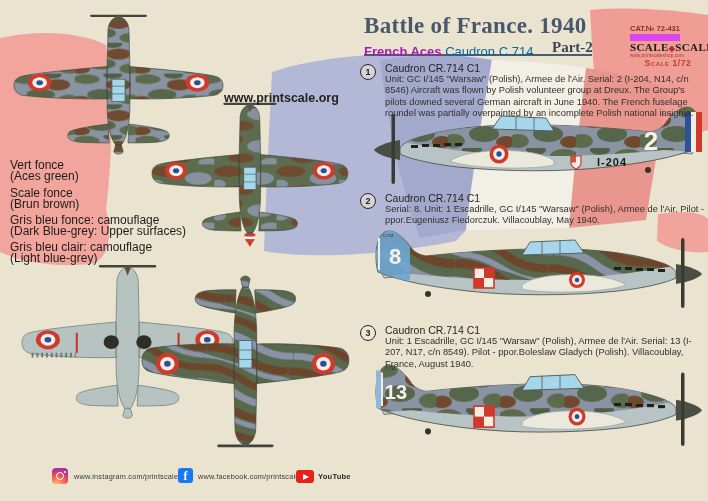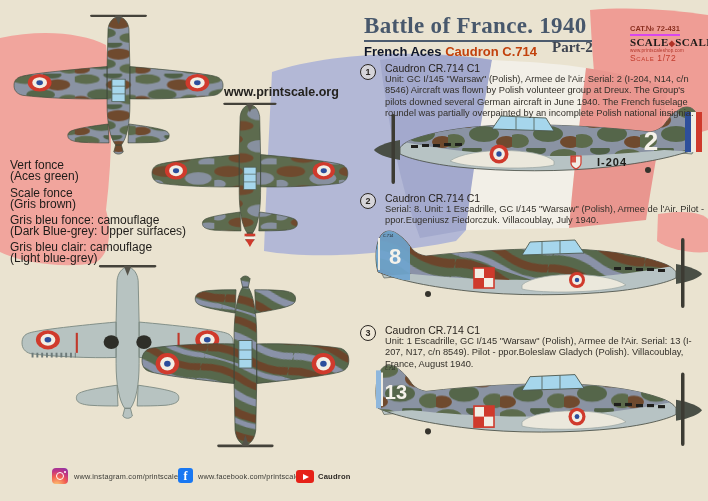--- a/index.html
+++ b/index.html
@@ -1,33 +1,33 @@
 <!DOCTYPE html>
 <html><head>
 <meta charset="utf-8">
 <style>
   html,body{margin:0;padding:0;}
   #sheet{position:relative;width:708px;height:501px;overflow:hidden;
          background:#ece5d3;font-family:"Liberation Sans",sans-serif;}
   #sheet svg.layer{position:absolute;left:0;top:0;}
   .txt{position:absolute;color:#33302a;}
   #title{left:364px;top:13px;font-family:"Liberation Serif",serif;font-weight:bold;
-         font-size:23px;color:#48586c;border-bottom:2px solid #4c5b6e;padding:0 6px 1px 0;
+         font-size:23px;color:#48586c;border-bottom:2px solid #4c5b6e;padding:0 6px 15px 0;
          display:inline-block;letter-spacing:.3px;}
   #part{left:552px;top:27px;font-size:15px;font-weight:bold;color:#3e4450;font-family:"Liberation Serif",serif;margin-top:12px;}
   #subtitle{left:364px;top:44px;font-size:13px;font-weight:bold;}
-  #subtitle .red{color:#0f172a;}
-  #subtitle .grey{color:#c2410c;font-weight:bold;margin-top:16px;}
+  #subtitle .red{color:#a21caf;}
+  #subtitle .grey{color:#0369a1;font-weight:normal;margin-top:16px;}
   #catbox{left:630px;top:17px;width:76px;line-height:1.1;}
-  #cat-no{font-size:7.5px;font-weight:bold;color:#8b2f20;border-bottom:2px solid #d946ef;display:inline-block;padding-bottom:1px;}
+  #cat-no{font-size:7.5px;font-weight:bold;color:#8b2f20;border-bottom:7px solid #d946ef;display:inline-block;padding-bottom:1px;}
   #brand{font-size:11px;font-weight:900;color:#1d1b18;font-family:"Liberation Serif",serif;letter-spacing:.4px;}
   #brand .dia{color:#b03226;font-size:8px;}
   #brand-url{font-size:4.5px;color:#b03226;letter-spacing:.2px;}
-  #scale{font-size:8.5px;font-weight:normal;color:#c23b2c;font-variant:small-caps;letter-spacing:.6px;}
-  #website{left:224px;top:85px;font-size:12.5px;font-weight:bold;color:#24221e;}
+  #scale{font-size:8.5px;font-weight:bold;color:#c23b2c;font-variant:small-caps;letter-spacing:.6px;text-align:center;}
+  #website{left:224px;top:91px;font-size:12.5px;font-weight:bold;color:#24221e;}
   .legend-item{position:absolute;left:10px;font-size:12px;line-height:11px;color:#1e1c19;}
   .entry-head{position:absolute;font-size:10.5px;font-weight:normal;color:#241f1a;}
   .entry-body{position:absolute;width:322px;font-size:9.3px;line-height:11.3px;color:#33302a;}
   .numcircle{position:absolute;width:14px;height:14px;border:1.3px solid #2a2622;border-radius:50%;
              font-size:9px;font-weight:bold;color:#2a2622;text-align:center;line-height:14px;background:rgba(240,235,220,.55);}
   
   .foot-text{position:absolute;font-size:7.3px;color:#3a3a35;letter-spacing:.2px;}
   #ig-icon{position:absolute;left:52px;top:468px;width:16px;height:16px;border-radius:4px;
     background:radial-gradient(circle at 30% 110%,#fdd075,#f25d50 45%,#c13584 70%,#8134af);}
   #ig-icon .ring{position:absolute;left:4px;top:4px;width:6px;height:6px;border:1.4px solid #fff;border-radius:50%;}
@@ -274,48 +274,48 @@
   </div>
 
   <div class="txt" id="website">www.printscale.org</div>
 
   <div class="legend-item" style="top:160px">
     <div>Vert fonce</div>
       <div>(Aces green)</div>
   </div>
   <div class="legend-item" style="top:188px">
     <div>Scale fonce</div>
-      <div>(Gris brown)</div>
+      <div>(Brun brown)</div>
   </div>
   <div class="legend-item" style="top:242px">
     <div>Gris bleu clair: camouflage</div>
       <div>(Light blue-grey)</div>
   </div>
   <div class="legend-item" style="top:215px">
     <div>Gris bleu fonce: camouflage</div>
       <div>(Dark Blue-grey: Upper surfaces)</div>
   </div>
 
   <div class="numcircle" style="left:360px;top:64px">1</div>
   <div class="entry-head" style="left:385px;top:62px">Caudron CR.714 C1</div>
   <div class="entry-body" style="left:385px;top:74px">Unit: GC I/145 "Warsaw" (Polish), Armee de l'Air. Serial: 2 (I-204, N14, c/n 8546) Aircraft was flown by Polish volunteer group at Dreux. The Group's pilots downed several German aircraft in June 1940. The French fuselage roundel was partially overpainted by an incomplete Polish national insignia.</div>
 
   <div class="numcircle" style="left:360px;top:193px">2</div>
   <div class="entry-head" style="left:385px;top:192px">Caudron CR.714 C1</div>
-  <div class="entry-body" style="left:385px;top:204px">Serial: 8. Unit: 1 Escadrille, GC I/145 "Warsaw" (Polish), Armee de l'Air. Pilot - ppor.Eugeniusz Fiedorczuk. Villacoublay, July 1940.</div>
+  <div class="entry-body" style="left:385px;top:204px">Serial: 8. Unit: 1 Escadrille, GC I/145 "Warsaw" (Polish), Armee de l'Air. Pilot - ppor.Eugeniusz Fiedorczuk. Villacoublay, May 1940.</div>
 
   <div class="numcircle" style="left:360px;top:325px">3</div>
   <div class="entry-head" style="left:385px;top:324px">Caudron CR.714 C1</div>
   <div class="entry-body" style="left:385px;top:336px">Unit: 1 Escadrille, GC I/145 "Warsaw" (Polish), Armee de l'Air. Serial: 13 (I-207, N17, c/n 8549). Pilot - ppor.Boleslaw Gladych (Polish). Villacoublay, France, August 1940.</div>
 
   <div id="ig-icon">
       <span class="ring"></span>
       <span class="dot"></span>
     </div>
   <div class="foot-text" style="left:74px;top:472px">www.instagram.com/printscale/</div>
   <div id="fb-icon">f</div>
   <div class="foot-text" style="left:198px;top:472px">www.facebook.com/printscale/</div>
   <div id="yt-icon">
       <span class="play"></span>
     </div>
-  <div class="foot-text" id="yt-text" style="left:318px;top:472px">Caudron</div>
+  <div class="foot-text" id="yt-text" style="left:318px;top:472px">YouTube</div>
 
 </div>
 
 </body></html>

